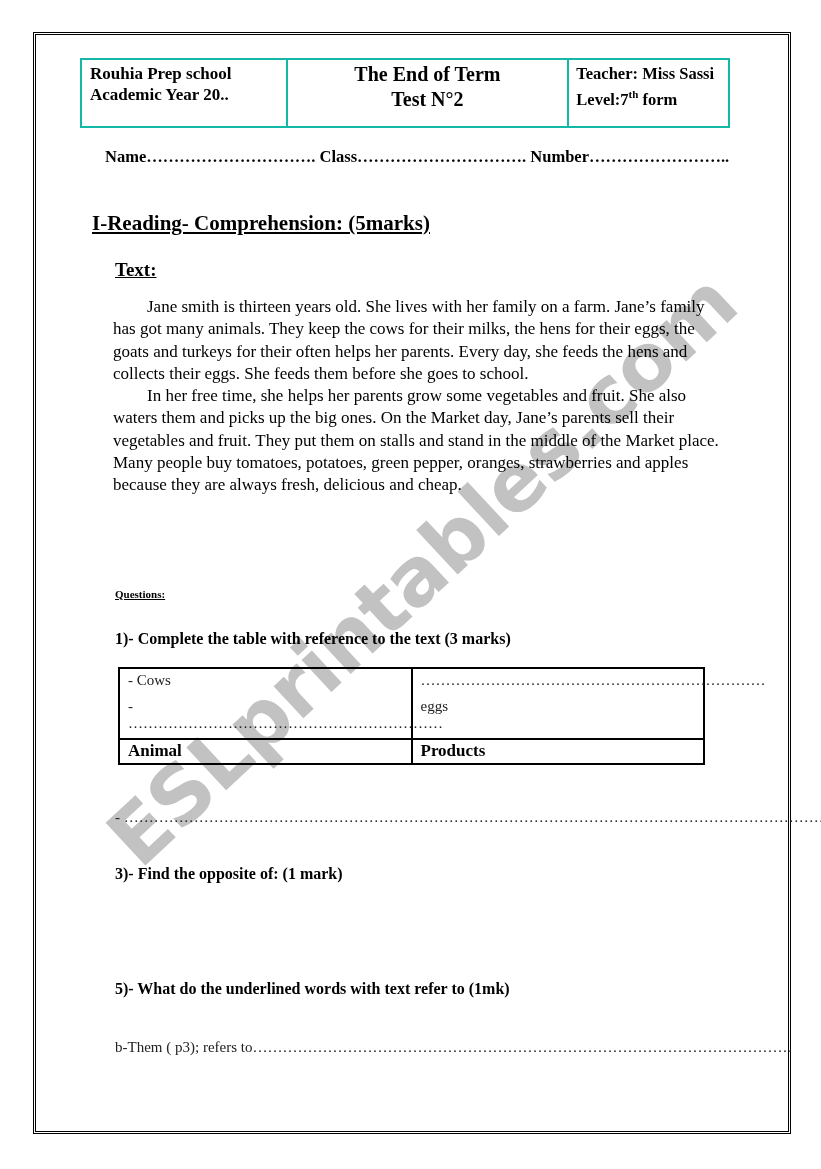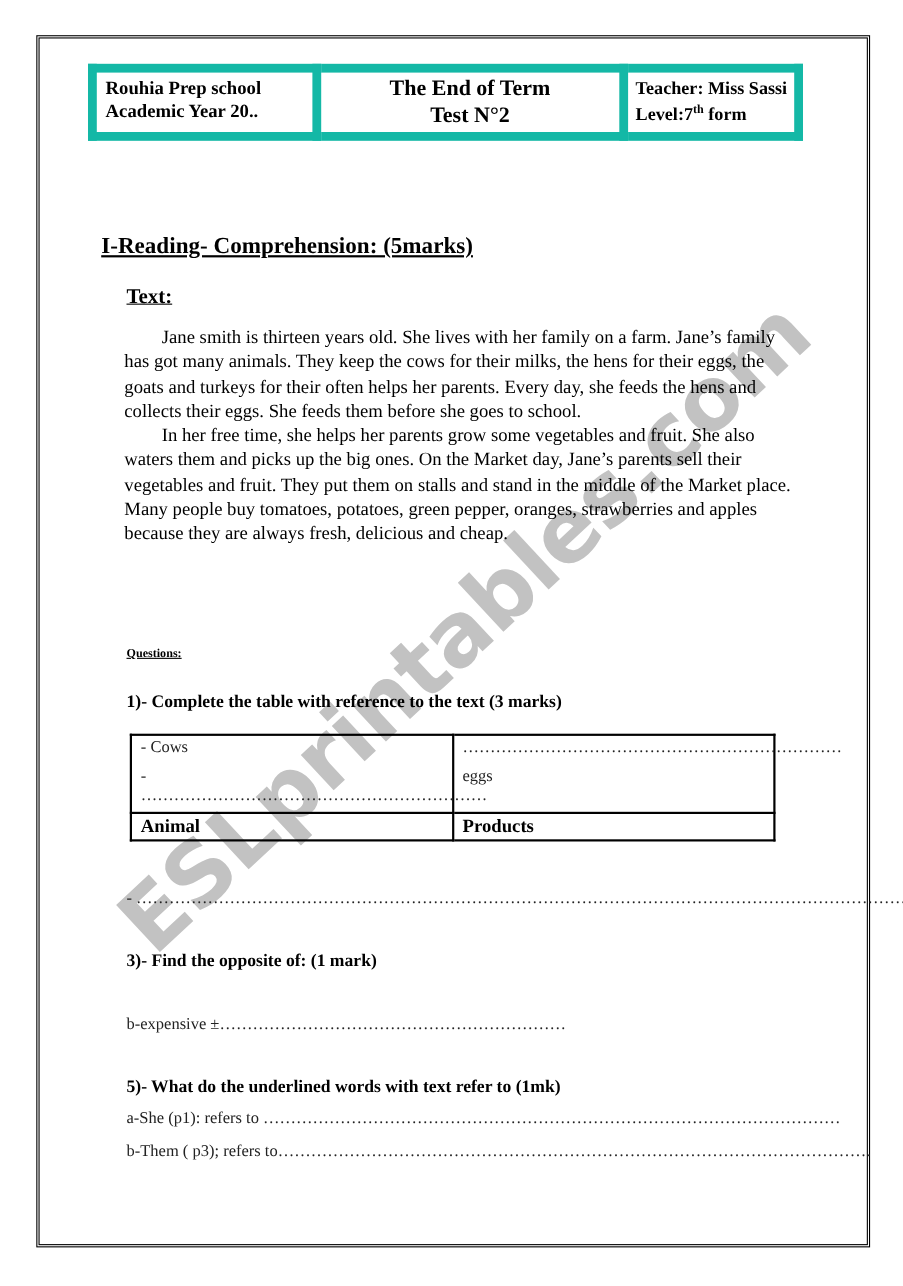--- a/index.html
+++ b/index.html
@@ -20,21 +20,21 @@
     position:absolute; left:33px; top:32px; width:758px; height:1102px;
     border:3px double #000;
   }
   .abs { position:absolute; }
 
   
   .hdr-table {
     position:absolute; left:80px; top:58px; width:650px; height:70px;
     border-collapse:collapse; table-layout:fixed;
   }
-  .hdr-table td { border:8px solid #14b8a6; vertical-align:top; }
+  .hdr-table td { border:2px solid #14b8a6; vertical-align:top; }
   .hc1 { width:197px; font-weight:bold; font-size:17px; line-height:21px; padding:3px 2px 0 8px; }
   .hc2 { width:270px; font-weight:bold; font-size:20px; line-height:25px; text-align:center; padding-top:2px;margin-top:21px; }
   .hc3 { width:154px; font-weight:bold; font-size:16.5px; line-height:21px; padding:3px 2px 0 7px; }
   .hc3 sup { font-size:11px; vertical-align:super; }
 
   .name-line { left:105px; top:147px; font-weight:bold; font-size:16.5px; }
 
   .section-heading {
     left:92px; top:211px; font-weight:bold; font-size:21px;
     text-decoration:underline;
@@ -94,20 +94,21 @@
         <div>Test N°2</div>
       </td>
       <td class="hc3">
         <div>Teacher: Miss Sassi</div>
         <div><span>Level:7</span><sup>th</sup><span> form</span></div>
       </td>
     </tr>
   </tbody>
     </table>
 
+  <div class="abs name-line">Name…………………………. Class…………………………. Number……………………..</div>
 
   <div class="abs section-heading">I-Reading- Comprehension: (5marks)</div>
 
   <div class="abs text-label">Text:</div>
 
   <div class="abs passage">
     <p>Jane smith is thirteen years old. She lives with her family on a farm. Jane’s family has got many animals. They keep the cows for their milks, the hens for their eggs, the goats and turkeys for their often helps her parents. Every day, she feeds the hens and collects their eggs. She feeds them before she goes to school.</p>
     <p>In her free time, she helps her parents grow some vegetables and fruit. She also waters them and picks up the big ones.  On the Market day, Jane’s parents sell their vegetables and fruit. They put them on stalls and stand in the middle of the Market place. Many people buy tomatoes, potatoes, green pepper, oranges, strawberries and apples because they are always fresh, delicious and cheap.</p>
   </div>
 
@@ -130,19 +131,17 @@
     <tr>
       <th>Animal</th>
       <th>Products</th>
     </tr>
   </tbody>
     </table>
 
   <div class="abs ans q2-ans">- ………………………………………………………………………………………………………………………………………………………………</div>
 
   <div class="abs q-stem q3-stem">3)- Find the opposite of: (1 mark)</div>
-  <div class="abs ans q3-ans-b">b-expensive ±………………………………………………………</div>
 
   <div class="abs q-stem q5-stem">5)- What do the underlined words with text refer to (1mk)</div>
-  <div class="abs ans q5-ans-a">a-She (p1): refers to  ……………………………………………………………………………………………</div>
   <div class="abs ans q5-ans-b">b-Them ( p3); refers to………………………………………………………………………………………………</div>
 
 </div>
 
 </body></html>

